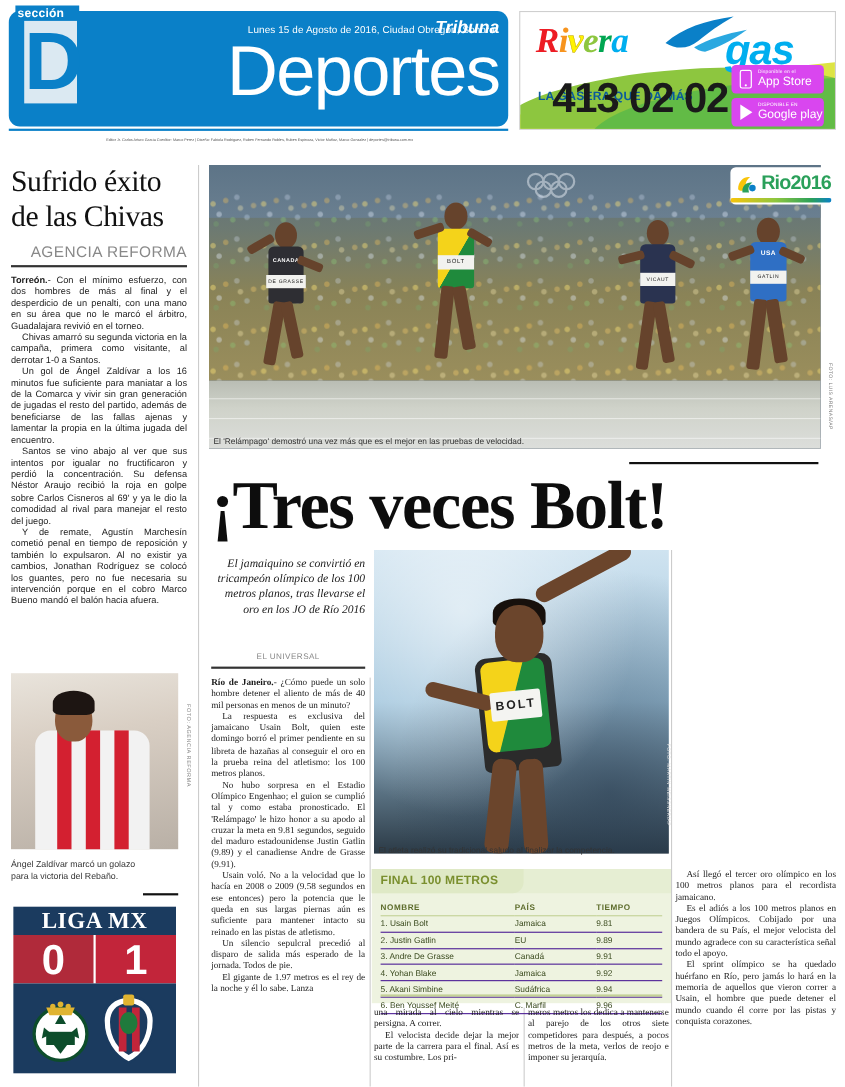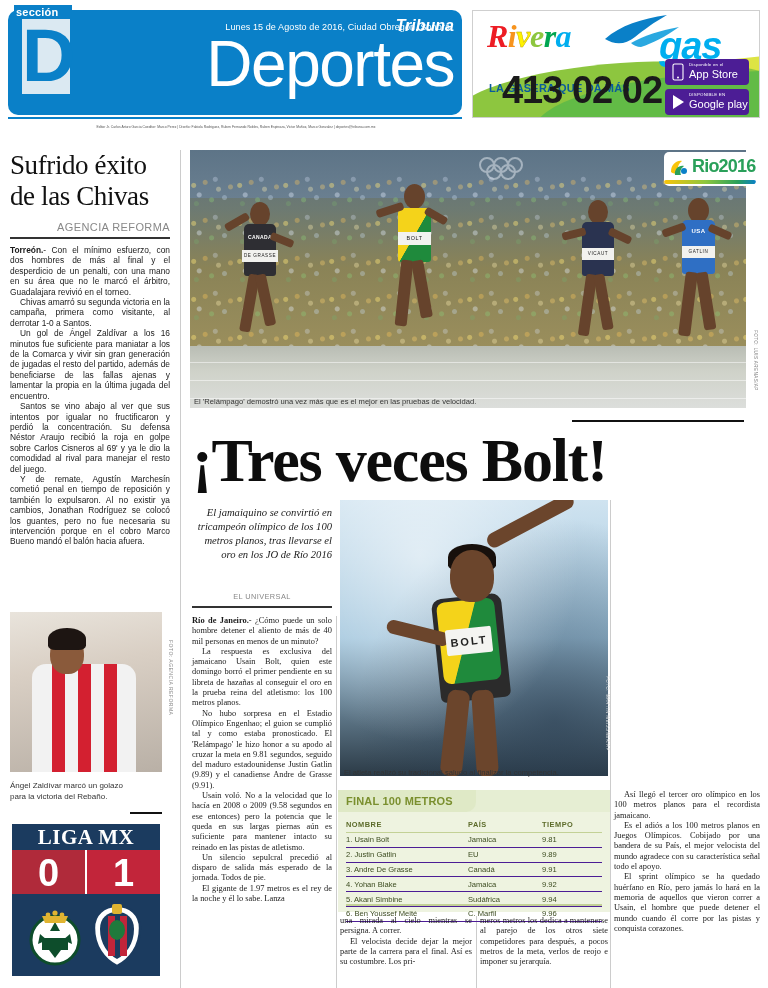--- a/index.html
+++ b/index.html
@@ -93,40 +93,40 @@
   .ad-bird {
     position: absolute; left: 128px; top: 2px; width: 82px; height: 40px;
   }
   .ad-phone {
     position: absolute; left: 6px; top: 56px; width: 206px; height: 46px;
     color: #1a1a1a; font-family: "Liberation Sans", sans-serif;
     font-weight: bold; font-size: 38px; line-height: 46px; text-align: center;
     letter-spacing: -1px;
   }
   .store-badge {
-    position: absolute; width: 84px; height: 26px; background: #4c1d95;
+    position: absolute; width: 84px; height: 26px; background: #d946ef;
     border-radius: 4px; color: #fff; overflow: hidden;
   }
   .store-badge.apple { left: 192px; top: 48px; }
   .store-badge.google { left: 192px; top: 78px; }
   .sb-small { position: absolute; left: 24px; top: 3px; font-family: "Liberation Sans", sans-serif;
     font-size: 4.4px; line-height: 6px; letter-spacing: .2px; }
   .sb-big { position: absolute; left: 24px; top: 8px; font-family: "Liberation Sans", sans-serif;
     font-size: 11px; line-height: 15px; }
   .sb-icon { position: absolute; left: 5px; top: 4px; width: 16px; height: 18px; }
 
   
   .lcol { position: absolute; left: 10px; top: 150px; width: 160px; }
   .l-head {
     font-family: "Liberation Serif", serif; font-size: 27px; line-height: 31px;
     color: #111; letter-spacing: -.4px;
   }
   .l-agency {
     margin-top: 9px; text-align: right; color: #888;
-    font-family: "Liberation Sans", sans-serif; font-size: 11px; letter-spacing: .4px;
+    font-family: "Liberation Sans", sans-serif; font-size: 14px; letter-spacing: .4px;
   }
   .l-rule { margin-top: 4px; height: 2px; background: #333; }
   .l-body {
     margin-top: 6px; font-family: Liberation Sans, sans-serif;
     font-size: 8.4px; line-height: 10.4px; text-align: justify; color: #1a1a1a;
   }
   .l-body p { text-indent: 10px; }
   .l-body p:first-child { text-indent: 0; }
   .l-body b { font-weight: bold; }
 

